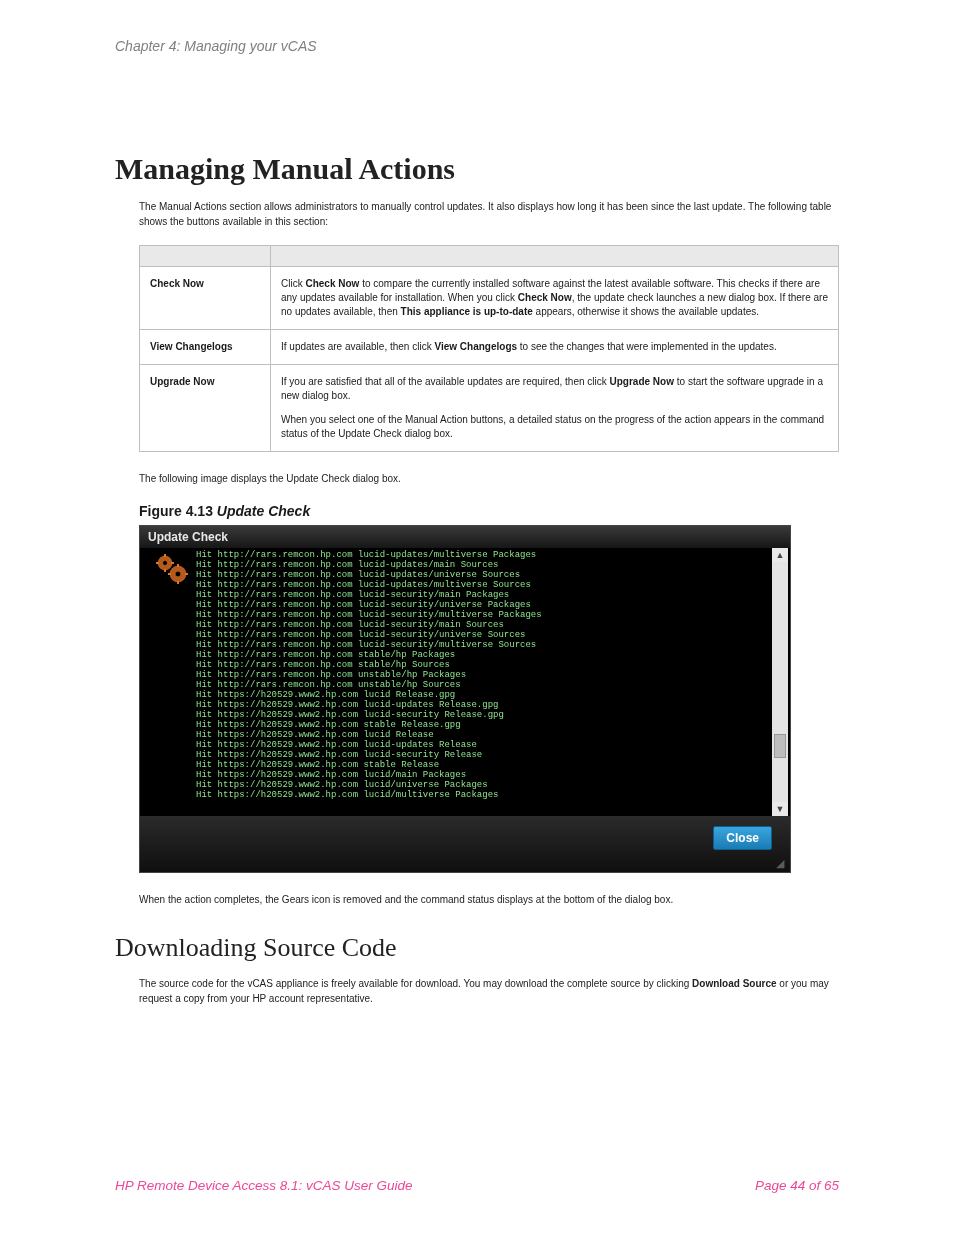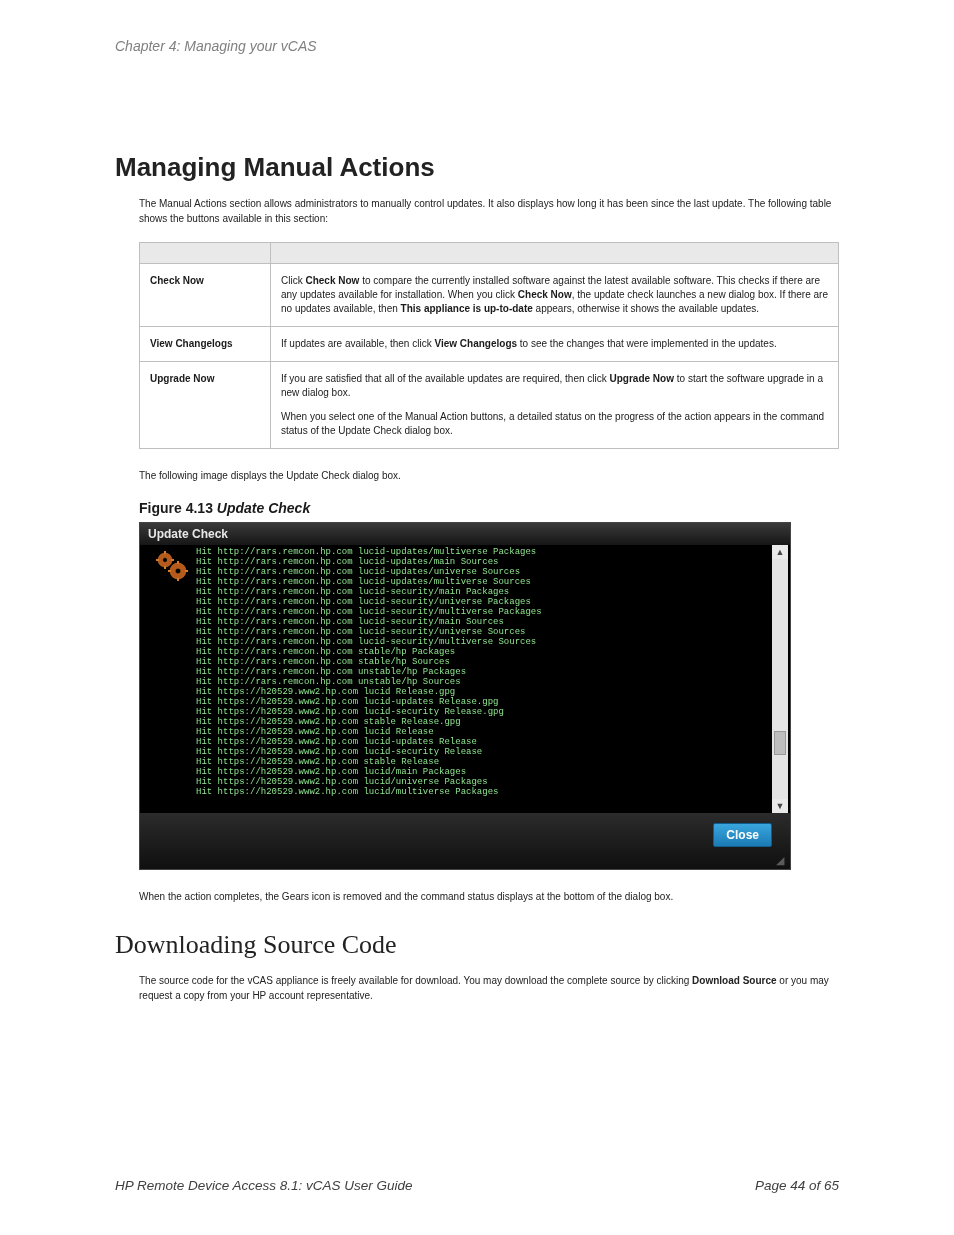--- a/index.html
+++ b/index.html
@@ -1,19 +1,19 @@
 <!DOCTYPE html>
 <html><head>
 <meta charset="utf-8">
 <style>
   html,body { margin:0; padding:0; background:#fff; }
   body { width:954px; height:1235px; font-family:Arial, Helvetica, sans-serif; color:#1a1a1a; position:relative; }
   .page { padding:38px 115px 0 115px; }
   .chapter-header { font-style:italic; color:#808080; font-size:14px; margin-bottom:98px; }
-  h1 { font-family:Liberation Sans, sans-serif; font-weight:bold; font-size:26px; color:#222; margin:0 0 14px 0; }
+  h1 { font-family:Liberation Serif, serif; font-weight:bold; font-size:30px; color:#222; margin:0 0 14px 0; }
   .body-text { font-size:10px; line-height:1.45; color:#222; margin:0 0 16px 0; padding-left:24px; }
   .tbl-wrap { padding-left:24px; margin-bottom:20px; }
   table.actions { border-collapse:collapse; width:100%; }
   table.actions th, table.actions td { border:1px solid #bfbfbf; padding:10px 10px; font-size:10px; text-align:left; vertical-align:top; line-height:1.4; }
   table.actions th { background:#e9e9e9; font-weight:bold; }
   table.actions td.col1 { font-weight:bold; width:110px; }
   .fig-caption { font-size:14px; padding-left:24px; margin-bottom:6px; }
   .fig-caption .figlabel { font-weight:bold; }
   .fig-caption .figtitle { font-style:italic; font-weight:bold; }
 
@@ -24,21 +24,21 @@
   .gears svg { width:34px; height:34px; }
   .console { position:absolute; left:56px; top:2px; right:22px; bottom:10px; overflow:hidden; font-family:"Courier New", monospace; font-size:9px; line-height:10px; color:#8fe58f; white-space:pre; }
   .scrollbar { position:absolute; right:2px; top:0; bottom:0; width:16px; background:#dcdcdc; }
   .sb-arrow { width:16px; height:14px; background:#e9e9e9; display:flex; align-items:center; justify-content:center; font-size:9px; color:#444; }
   .sb-track { position:absolute; top:14px; bottom:14px; left:0; right:0; background:#e4e4e4; }
   .sb-thumb { position:absolute; left:2px; right:2px; top:172px; height:22px; background:#bdbdbd; border:1px solid #999; }
   .dialog-footer { background:linear-gradient(#2b2b2b,#0f0f0f); height:56px; position:relative; }
   .close-btn { position:absolute; right:18px; top:10px; height:22px; padding:0 12px; display:flex; align-items:center; background:linear-gradient(#3aa5dd,#1a7bb5); color:#fff; font-size:12px; font-weight:bold; border:1px solid #0e5e8f; border-radius:2px; }
   .resize-grip { position:absolute; right:2px; bottom:2px; width:12px; height:12px; color:#5a5a5a; font-size:11px; line-height:11px; }
 
-  .footer { position:absolute; bottom:42px; left:115px; right:115px; display:flex; justify-content:space-between; font-size:13.5px; font-style:italic; color:#404040; }
+  .footer { position:absolute; bottom:42px; left:115px; right:115px; display:flex; justify-content:space-between; font-size:13.5px; font-style:italic; color:#ec4899; }
 
   h2.section2 { font-family:Georgia, "Times New Roman", serif; font-weight:normal; font-size:26px; color:#222; margin:26px 0 14px 0; }
 
   strong { font-weight:bold; }
 </style>
 </head>
 <body>
 
 <div class="page">
   <div class="chapter-header">Chapter 4: Managing your vCAS</div>

